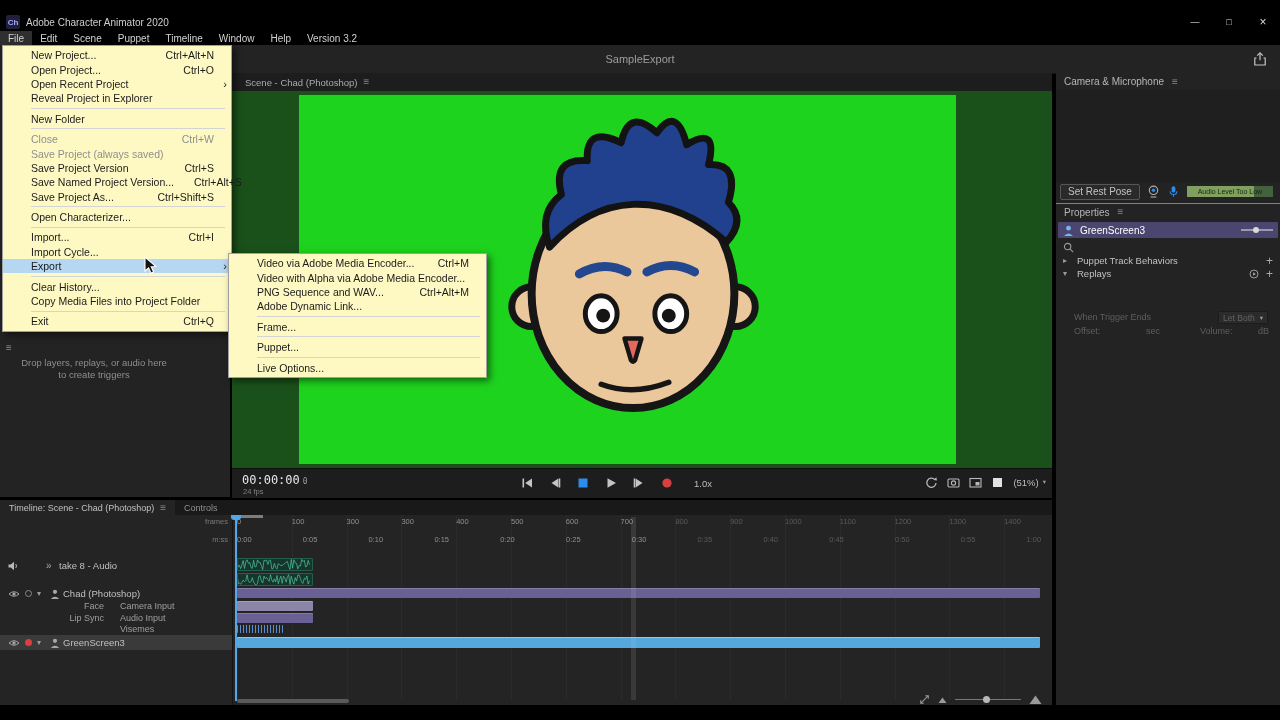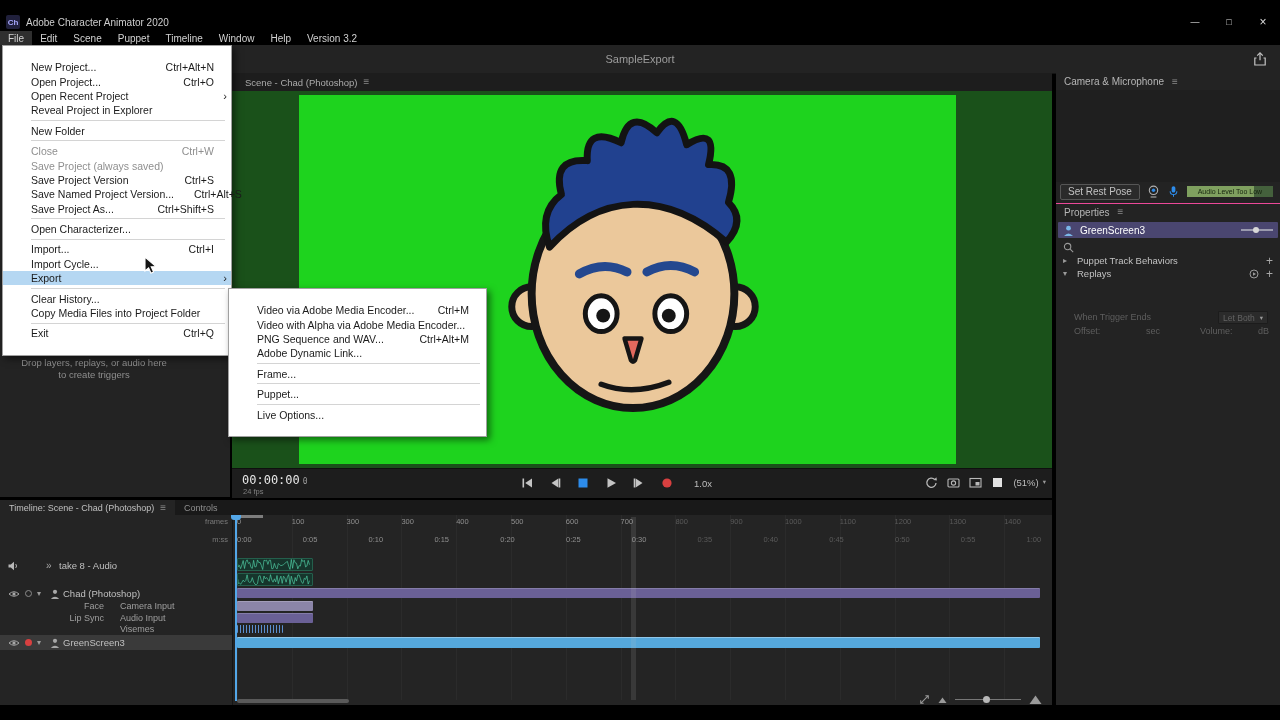--- a/index.html
+++ b/index.html
@@ -96,22 +96,22 @@
   .sel-head{position:absolute;left:0;top:0;width:232px;height:15px;background:#3a3a3a;}
   .playhead-line{left:235px;top:15px;width:2px;height:186px;background:#53a7e8;}
   .playhead-handle{left:231px;top:15px;width:10px;height:5px;background:#53a7e8;border-radius:0 0 3px 3px;}
   .scene-end{left:631px;top:17px;width:5px;height:183px;background:rgba(200,200,200,0.13);}
   .h-scroll{left:237px;top:199px;width:112px;height:4px;background:#5a5a5a;border-radius:2px;}
   .tl-zoom{right:10px;top:193px;display:flex;align-items:center;gap:8px;height:12px;}
   .slider-track{width:66px;height:1px;background:#777;position:relative;}
   .slider-track .knob{position:absolute;left:28px;top:-3px;width:7px;height:7px;border-radius:50%;background:#b8b8b8;}
 
   
-  .context-menu{position:absolute;background:#ffffff;border:1px solid #a0a0a0;box-shadow:3px 3px 7px rgba(0,0,0,.5);
-    padding:14px 0;z-index:100;font-size:10.5px;color:#1b1b1b;}
+  .context-menu{position:absolute;background:#fef9c3;border:1px solid #a0a0a0;box-shadow:3px 3px 7px rgba(0,0,0,.5);
+    padding:2px 0;z-index:100;font-size:10.5px;color:#1b1b1b;}
   .menu-item{display:flex;align-items:center;height:14.4px;padding:0 4px 0 28px;white-space:nowrap;}
   .menu-item.highlighted{background:var(--c-menu-highlight,#b5d7f2);}
   .menu-item.disabled{color:#8f8f8f;}
   .mi-label{flex:1;padding-right:20px;}
   .mi-shortcut{margin-left:auto;color:#1b1b1b;}
   .menu-item.disabled .mi-shortcut{color:#8f8f8f;}
   .mi-arrow{width:13px;text-align:right;font-size:11px;}
   .menu-sep{height:1px;background:#d4d4d4;margin:2.5px 6px 2.5px 28px;}
 
   .cursor{z-index:200;}
@@ -581,21 +581,21 @@
         <span class="mi-arrow"></span>
       </div>
       <div class="menu-sep"></div>
       <div class="menu-item">
         <span class="mi-label">Exit</span>
         <span class="mi-shortcut">Ctrl+Q</span>
         <span class="mi-arrow"></span>
       </div>
     </div>
 
-  <div class="context-menu" id="export-menu-items" style="left:228px;top:253px;width:257px;margin-top:35px;">
+  <div class="context-menu" id="export-menu-items" style="left:228px;top:253px;width:257px;">
       <div class="menu-item">
         <span class="mi-label">Video via Adobe Media Encoder...</span>
         <span class="mi-shortcut">Ctrl+M</span>
         <span class="mi-arrow"></span>
       </div>
       <div class="menu-item">
         <span class="mi-label">Video with Alpha via Adobe Media Encoder...</span>
         <span class="mi-shortcut"></span>
         <span class="mi-arrow"></span>
       </div>

